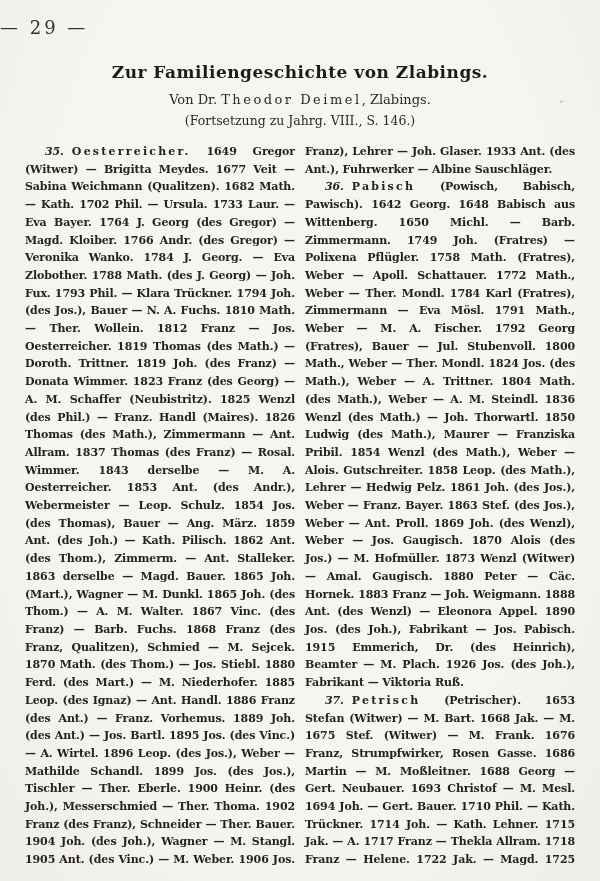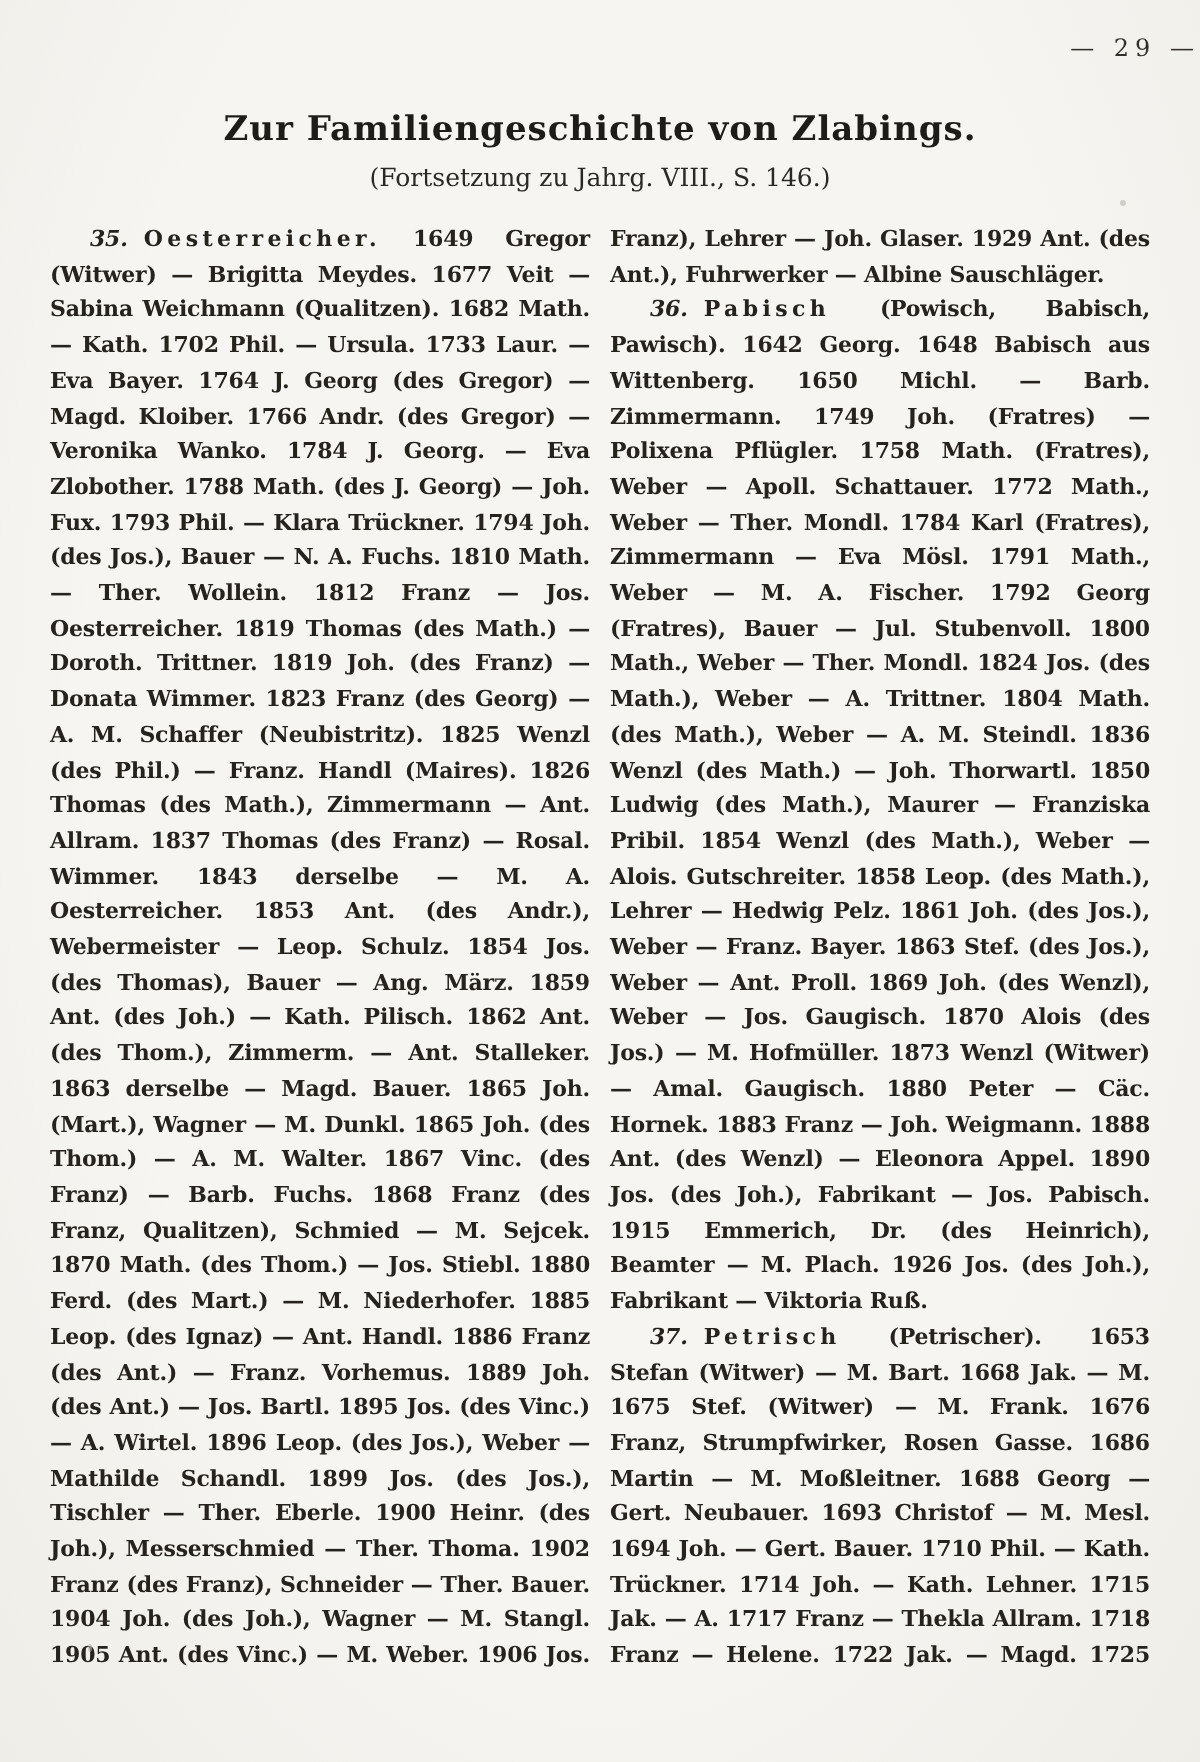--- a/index.html
+++ b/index.html
@@ -10,23 +10,23 @@
   }
   .page {
     position: relative;
     width: 600px; height: 881px;
     background:
       radial-gradient(ellipse at 50% 40%, #f6f5f1 60%, #efede8 100%);
     color: #262420;
     overflow: hidden;
   }
   .pagenum {
-    text-align: right;
+    text-align: left;
     padding-top: 17px;
-    font-size: 12px;
+    font-size: 18px;
     letter-spacing: 3px;
     color: #33302b;
   }
   .title {
     text-align: center;
     margin-top: 24px;
     font-size: 17px;
     font-weight: bold;
     letter-spacing: 0.5px;
     color: #1e1c18;
@@ -74,31 +74,32 @@
 </style>
 </head>
 <body>
 
 <div class="page">
 
   <div class="pagenum">— 29 —</div>
 
   <div class="title">Zur Familiengeschichte von Zlabings.</div>
 
+  <div class="byline"><span>Von Dr. </span><span class="spaced-name">Theodor Deimel</span><span>, Zlabings.</span></div>
 
   <div class="continuation">(Fortsetzung zu Jahrg. VIII., S. 146.)</div>
 
   <div class="columns">
 
     <div class="col">
       <p><span class="entry-number">35.</span><span class="entry-name">Oesterreicher.</span> <span>1649 Gregor (Witwer) — Brigitta Meydes. 1677 Veit — Sabina Weichmann (Qualitzen). 1682 Math. — Kath. 1702 Phil. — Ursula. 1733 Laur. — Eva Bayer. 1764 J. Georg (des Gregor) — Magd. Kloiber. 1766 Andr. (des Gregor) — Veronika Wanko. 1784 J. Georg. — Eva Zlobother. 1788 Math. (des J. Georg) — Joh. Fux. 1793 Phil. — Klara Trückner. 1794 Joh. (des Jos.), Bauer — N. A. Fuchs. 1810 Math. — Ther. Wollein. 1812 Franz — Jos. Oesterreicher. 1819 Thomas (des Math.) — Doroth. Trittner. 1819 Joh. (des Franz) — Donata Wimmer. 1823 Franz (des Georg) — A. M. Schaffer (Neubistritz). 1825 Wenzl (des Phil.) — Franz. Handl (Maires). 1826 Thomas (des Math.), Zimmermann — Ant. Allram. 1837 Thomas (des Franz) — Rosal. Wimmer. 1843 derselbe — M. A. Oesterreicher. 1853 Ant. (des Andr.), Webermeister — Leop. Schulz. 1854 Jos. (des Thomas), Bauer — Ang. März. 1859 Ant. (des Joh.) — Kath. Pilisch. 1862 Ant. (des Thom.), Zimmerm. — Ant. Stalleker. 1863 derselbe — Magd. Bauer. 1865 Joh. (Mart.), Wagner — M. Dunkl. 1865 Joh. (des Thom.) — A. M. Walter. 1867 Vinc. (des Franz) — Barb. Fuchs. 1868 Franz (des Franz, Qualitzen), Schmied — M. Sejcek. 1870 Math. (des Thom.) — Jos. Stiebl. 1880 Ferd. (des Mart.) — M. Niederhofer. 1885 Leop. (des Ignaz) — Ant. Handl. 1886 Franz (des Ant.) — Franz. Vorhemus. 1889 Joh. (des Ant.) — Jos. Bartl. 1895 Jos. (des Vinc.) — A. Wirtel. 1896 Leop. (des Jos.), Weber — Mathilde Schandl. 1899 Jos. (des Jos.), Tischler — Ther. Eberle. 1900 Heinr. (des Joh.), Messerschmied — Ther. Thoma. 1902 Franz (des Franz), Schneider — Ther. Bauer. 1904 Joh. (des Joh.), Wagner — M. Stangl. 1905 Ant. (des Vinc.) — M. Weber. 1906 Jos. (des Ant.) — Ther. Stoitzner. 1912 Joh. (des Jos.) — Joh. Kienast. 1920 Joh. (des Vinc.) — M. Wastl. 1920 Franz (des Franz) — Joh. Allram. 1921 Leop. (des Leop.) — Barb. Rupp. 1921 Franz (des Jos.) — Albine Blaschke. 1923 Ant. (des Franz) — Adelh. Stangl. 1924 Joh. (des Leop.), Bäcker — Franziska Janotta. 1924 Joh. (des Vinc.) — Ant. Beier. 1925 Jos. (des Franz), Lehrer — Gisela Schätz. 1928 Joh. (des Ant.), Schlosser — Jos. Burian. 1928 Jos. (des Jos.), Tischler — M. Merth. 1929 Joh. (des Jos.) — M. Brunner. 1931 Heinrich (des Franz), Werkmeister — Ottilie Plach. 1933 Jos. (des</span></p>
     </div>
 
     <div class="col">
-      <p class="no-indent"><span>Franz), Lehrer — Joh. Glaser. 1929 Ant. (des Ant.), Fuhrwerker — Albine Sauschläger.</span></p>
+      <p class="no-indent"><span>Franz), Lehrer — Joh. Glaser. 1933 Ant. (des Ant.), Fuhrwerker — Albine Sauschläger.</span></p>
       <p><span class="entry-number">36.</span><span class="entry-name">Pabisch</span> <span>(Powisch, Babisch, Pawisch). 1642 Georg. 1648 Babisch aus Wittenberg. 1650 Michl. — Barb. Zimmermann. 1749 Joh. (Fratres) — Polixena Pflügler. 1758 Math. (Fratres), Weber — Apoll. Schattauer. 1772 Math., Weber — Ther. Mondl. 1784 Karl (Fratres), Zimmermann — Eva Mösl. 1791 Math., Weber — M. A. Fischer. 1792 Georg (Fratres), Bauer — Jul. Stubenvoll. 1800 Math., Weber — Ther. Mondl. 1824 Jos. (des Math.), Weber — A. Trittner. 1804 Math. (des Math.), Weber — A. M. Steindl. 1836 Wenzl (des Math.) — Joh. Thorwartl. 1850 Ludwig (des Math.), Maurer — Franziska Pribil. 1854 Wenzl (des Math.), Weber — Alois. Gutschreiter. 1858 Leop. (des Math.), Lehrer — Hedwig Pelz. 1861 Joh. (des Jos.), Weber — Franz. Bayer. 1863 Stef. (des Jos.), Weber — Ant. Proll. 1869 Joh. (des Wenzl), Weber — Jos. Gaugisch. 1870 Alois (des Jos.) — M. Hofmüller. 1873 Wenzl (Witwer) — Amal. Gaugisch. 1880 Peter — Cäc. Hornek. 1883 Franz — Joh. Weigmann. 1888 Ant. (des Wenzl) — Eleonora Appel. 1890 Jos. (des Joh.), Fabrikant — Jos. Pabisch. 1915 Emmerich, Dr. (des Heinrich), Beamter — M. Plach. 1926 Jos. (des Joh.), Fabrikant — Viktoria Ruß.</span></p>
       <p><span class="entry-number">37.</span><span class="entry-name">Petrisch</span> <span>(Petrischer). 1653 Stefan (Witwer) — M. Bart. 1668 Jak. — M. 1675 Stef. (Witwer) — M. Frank. 1676 Franz, Strumpfwirker, Rosen Gasse. 1686 Martin — M. Moßleitner. 1688 Georg — Gert. Neubauer. 1693 Christof — M. Mesl. 1694 Joh. — Gert. Bauer. 1710 Phil. — Kath. Trückner. 1714 Joh. — Kath. Lehner. 1715 Jak. — A. 1717 Franz — Thekla Allram. 1718 Franz — Helene. 1722 Jak. — Magd. 1725 Jak. — M. Allex. 1726 Jak. — Barb. 1729 Franz — A. M. Fügl. 1731 Franz — A. M. Schrimpf. 1733 Jak. — M. Wittmann. 1743 Franz (Witwer) — M. Mondl. 1749 Math. — A. M. Sprinzl. 1750 Math. — A. M. Butz v. Rollsberg. 1760 Franz (des Franz) — Barb. Fraßl. 1764 Franz, Stricker — Barb. Gaßner. 1777 Math. (Witwer), Stricker — Rosal. Pomesberger. 1798 Dominik — M. A. Oesterreicher. 1799 Franz, Stricker — Eva Fuchs. 1823 Jak. — A. M. Stumfohl. 1843 Ferd. (des Dominik) — M. A. Löwisch. Ferdinand (des Ferd.) — Rosa Petrisch. Franz (des Ferd.) — Hedwig</span></p>
     </div>
 
   </div>
 
   <div class="speck" style="left:560px; top:100px; width:3px; height:3px;"></div>
   <div class="speck" style="left:44px; top:822px; width:2px; height:4px;"></div>
 
 </div>

